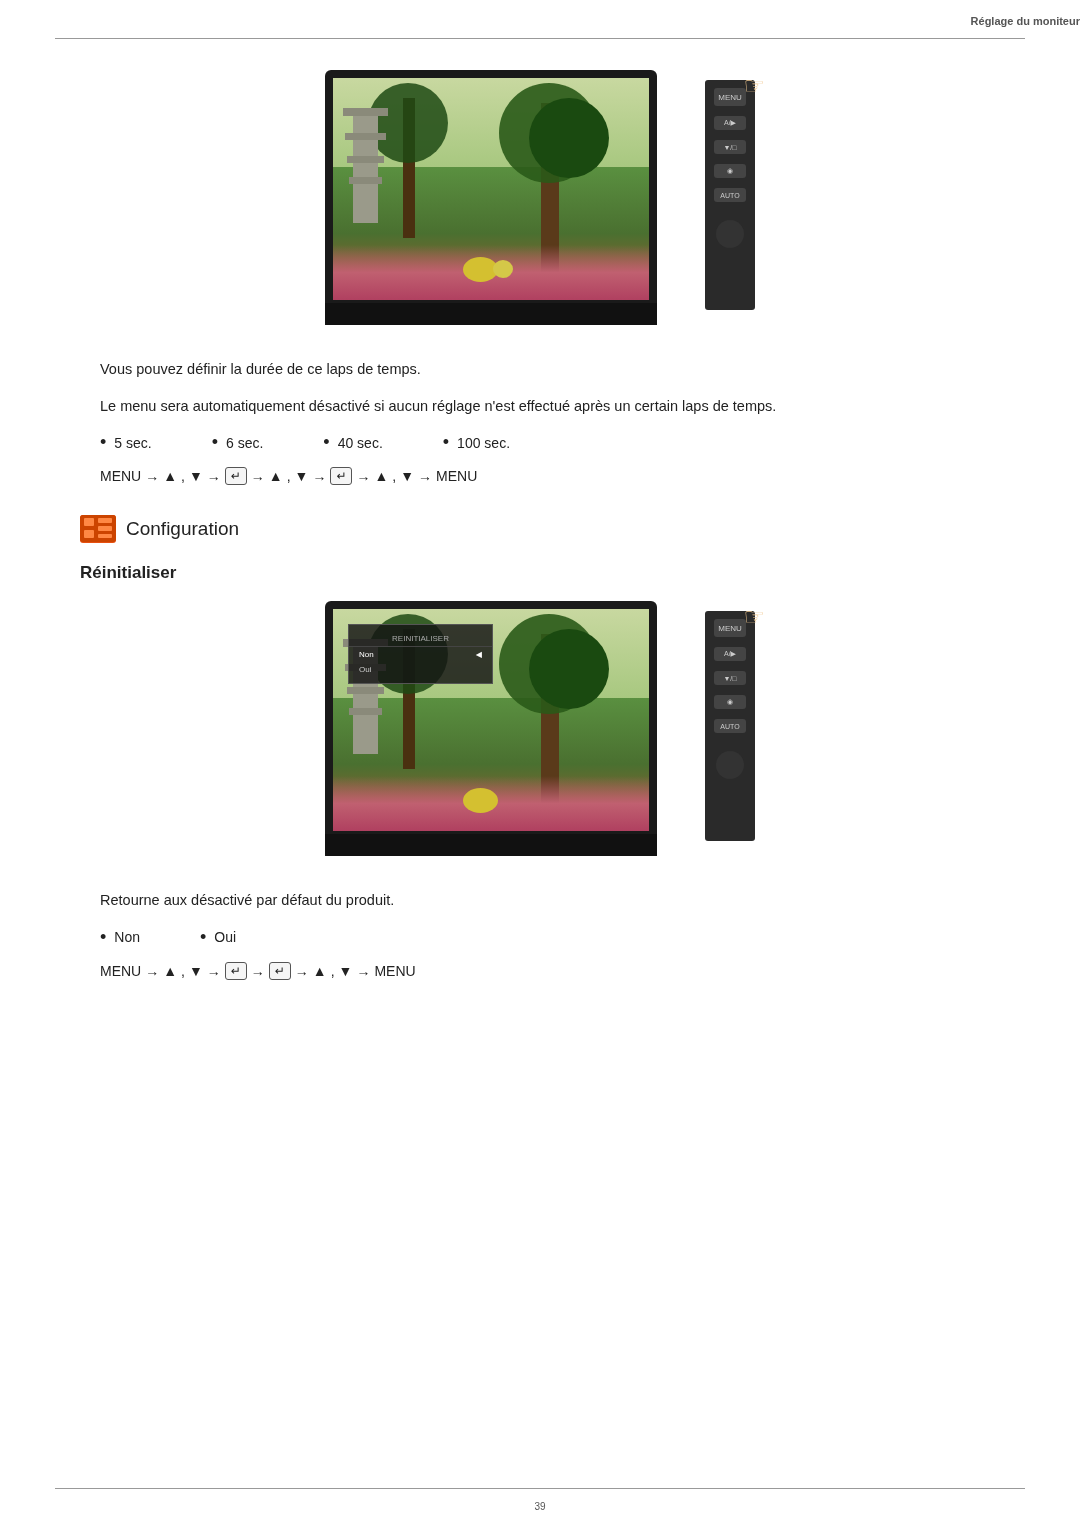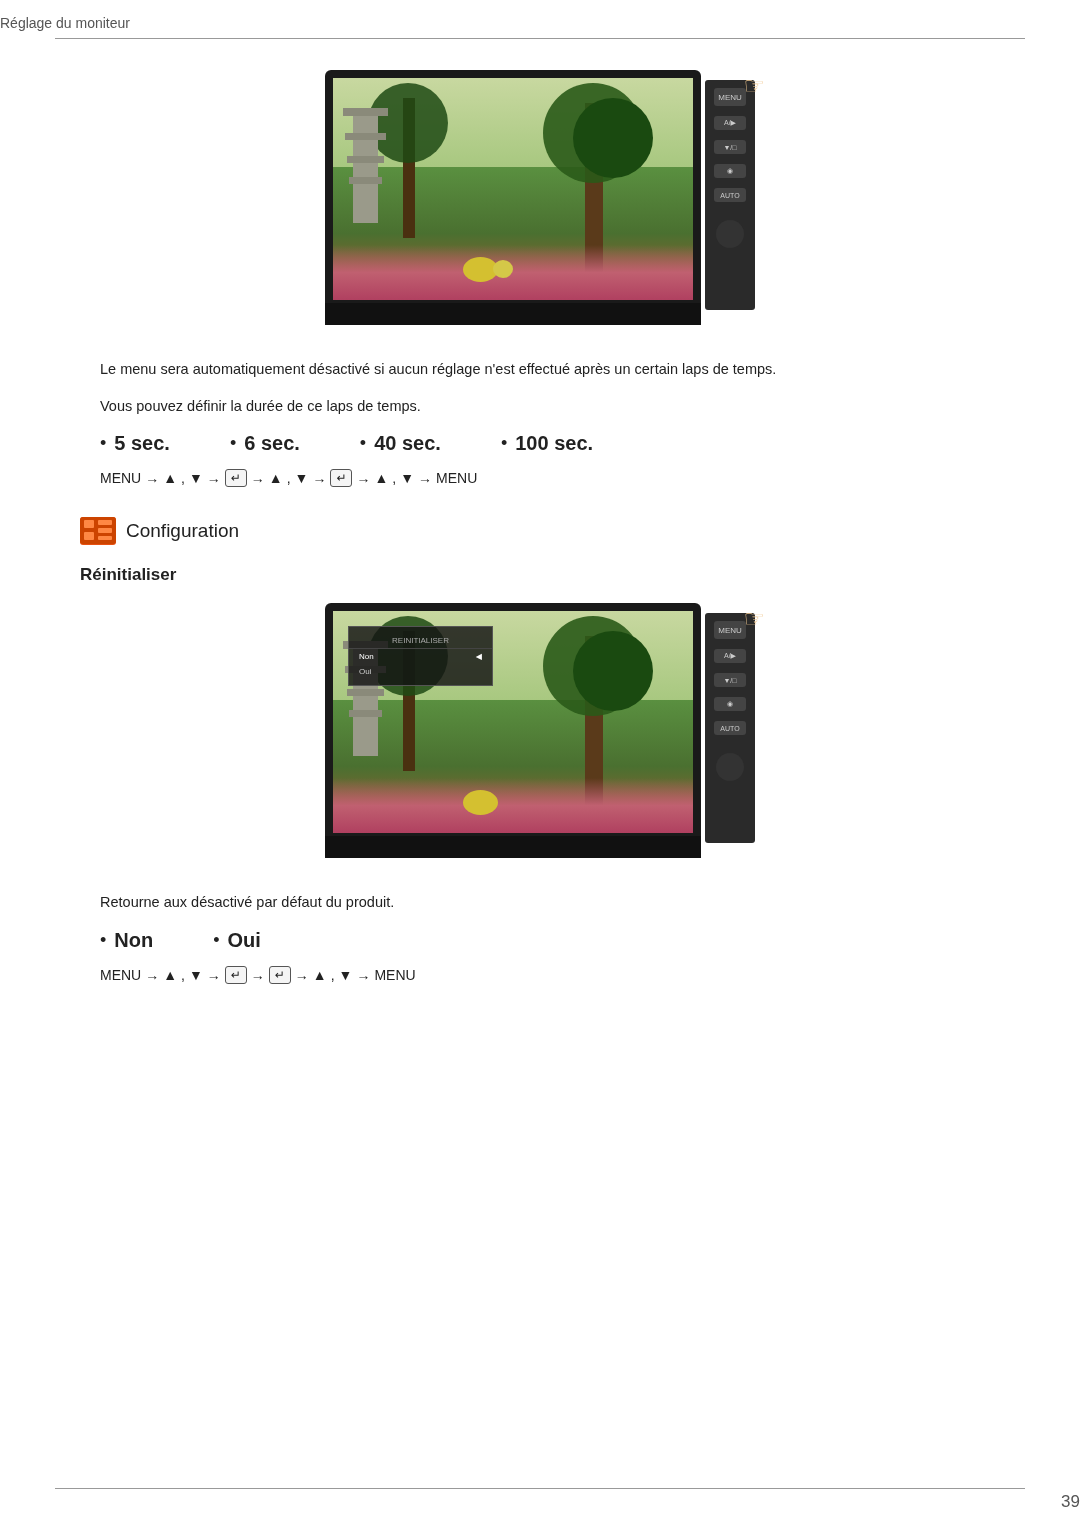--- a/index.html
+++ b/index.html
@@ -40,33 +40,34 @@
       height: 1px;
       background: #999;
     }
 
     
     .page-header {
       position: absolute;
       top: 15px;
       left: 0;
       right: 0;
-      text-align: left;
-      font-size: 14px;
+      text-align: right;
+      font-size: 11px;
       color: #555;
+      font-weight: bold;
     }
 
     
     .page-footer {
       position: absolute;
       bottom: 15px;
       left: 0;
       right: 0;
-      text-align: right;
-      font-size: 17px;
+      text-align: center;
+      font-size: 10px;
       color: #555;
     }
 
     
     .content {
       padding: 65px 80px 65px 80px;
     }
 
     
     .section-title {
@@ -88,21 +89,21 @@
       position: relative;
       width: 430px;
       height: 260px;
     }
 
     
     .monitor-screen {
       position: absolute;
       left: 0;
       top: 0;
-      width: 376px;
+      width: 332px;
       height: 255px;
       background: #1a1a1a;
       border-radius: 6px 6px 0 0;
       overflow: hidden;
     }
 
     .monitor-screen-inner {
       position: absolute;
       left: 8px;
       top: 8px;
@@ -187,22 +188,22 @@
       gap: 8px;
       font-size: 14.5px;
     }
 
     .bullet {
       font-size: 18px;
       color: #222;
     }
 
     .option-bold {
-      font-weight: bold;
-      font-size: 20px;
+      font-weight: normal;
+      font-size: 14px;
     }
 
     
     .nav-formula {
       margin-left: 20px;
       margin-bottom: 20px;
       font-size: 14px;
       color: #222;
       display: flex;
       align-items: center;
@@ -335,22 +336,22 @@
               <span>◉</span>
             </div>
             <div class="monitor-button small">
               <span>AUTO</span>
             </div>
             <div class="monitor-button power" style="margin-top:8px;"></div>
           </div>
         </div>
       </div>
 
+      <p class="description-text">Vous pouvez définir la durée de ce laps de temps.</p>
       <p class="description-text">Le menu sera automatiquement désactivé si aucun réglage n'est effectué après un certain laps de temps.</p>
-      <p class="description-text">Vous pouvez définir la durée de ce laps de temps.</p>
 
       <div class="options-row">
         <div class="option-item">
           <span class="bullet">•</span>
           <span class="option-bold">5 sec.</span>
         </div>
         <div class="option-item">
           <span class="bullet">•</span>
           <span class="option-bold">6 sec.</span>
         </div>

